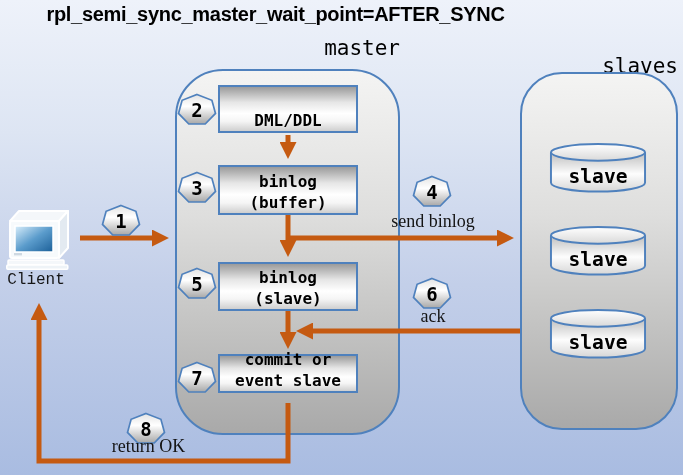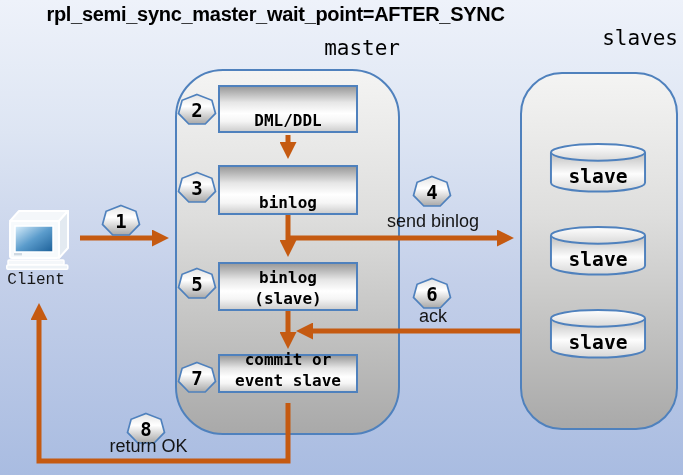--- a/index.html
+++ b/index.html
@@ -7,21 +7,21 @@
     position:relative; width:683px; height:475px; overflow:hidden;
     background: linear-gradient(180deg, var(--background-top,#EEF2FA) 0%, #dde5f3 28%, #c3cfe9 60%, var(--background-bottom,#A9BCE1) 100%);
     font-family:"DejaVu Sans Mono", monospace; color:#000;
   }
   .title {
     position:absolute; top:3px; left:0; width:551px; text-align:center;
     font-family:"Liberation Sans", sans-serif; font-weight:bold; font-size:20px; letter-spacing:-0.3px;
   }
   .group-label { position:absolute; text-align:right; font-size:21px; }
   .group-label.master { left:175px; width:225px; top:36px; }
-  .group-label.slaves { left:520px; width:158px; top:26px; }
+  .group-label.slaves { left:520px; width:158px; top:54px; }
   .container-group {
     position:absolute; box-sizing:border-box;
     border:2.5px solid var(--border-blue,#4F81BD);
     background: linear-gradient(180deg,#f4f4f3 0%, #dededd 40%, #c2c2c1 72%, #a9a9a9 100%);
     z-index:1;
   }
   .master-container { left:175px; top:69px; width:225px; height:366px; border-radius:48px; }
   .slaves-container { left:520px; top:72px; width:158px; height:358px; border-radius:42px; }
   .flow-box {
     position:absolute; left:218px; width:140px; box-sizing:border-box; z-index:3;
@@ -38,21 +38,21 @@
   .arrows path { stroke: var(--arrow,#C55A11); stroke-width:5; fill:none; }
   .badge { position:absolute; width:42px; height:34px; z-index:6; }
   .badge svg { position:absolute; left:0; top:0; }
   .badge span {
     position:absolute; left:0; top:0; width:42px; height:34px;
     display:flex; align-items:center; justify-content:center;
     font-weight:bold; font-size:19px; padding-bottom:1px; box-sizing:border-box;
   }
   .flow-label {
     position:absolute; z-index:6; text-align:center;
-    font-family:Liberation Sans, sans-serif; font-size:18px; color:#141414;
+    font-family:Liberation Serif, serif; font-size:18px; color:#141414;
   }
   .lbl-send   { left:368px; top:211px; width:130px; }
   .lbl-ack    { left:402px; top:306px; width:62px;  }
   .lbl-return { left:86px;  top:436px; width:125px; }
   .client-icon { position:absolute; left:6px; top:208px; z-index:4; }
   .client-label { position:absolute; left:0px; top:271px; width:72px; text-align:center;
     font-family:"Liberation Mono","DejaVu Sans Mono",monospace; font-size:16px; color:#161616; z-index:4; }
   .cylinder { position:absolute; left:549px; width:98px; height:54px; z-index:4; }
   .cyl-1 { top:142px; } .cyl-2 { top:225px; } .cyl-3 { top:308px; }
   .defs-holder { position:absolute; width:0; height:0; overflow:hidden; }
@@ -95,20 +95,21 @@
   <div class="group-label slaves">slaves</div>
 
   <div class="container-group master-container"></div>
   <div class="container-group slaves-container"></div>
 
   <div class="flow-box box-dml">
     <span>DML/DDL</span>
   </div>
   <div class="flow-box box-buffer">
     <span>binlog</span>
+    <span>(buffer)</span>
   </div>
   <div class="flow-box box-disk">
     <span>binlog</span>
     <span>(slave)</span>
   </div>
   <div class="flow-box box-commit">
     <span>commit or</span>
     <span>event slave</span>
   </div>
 

